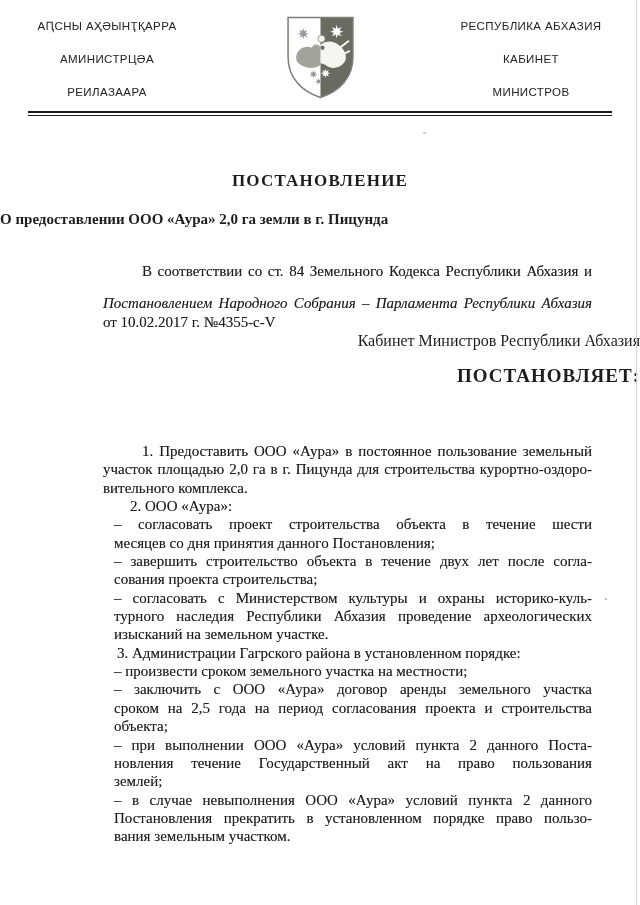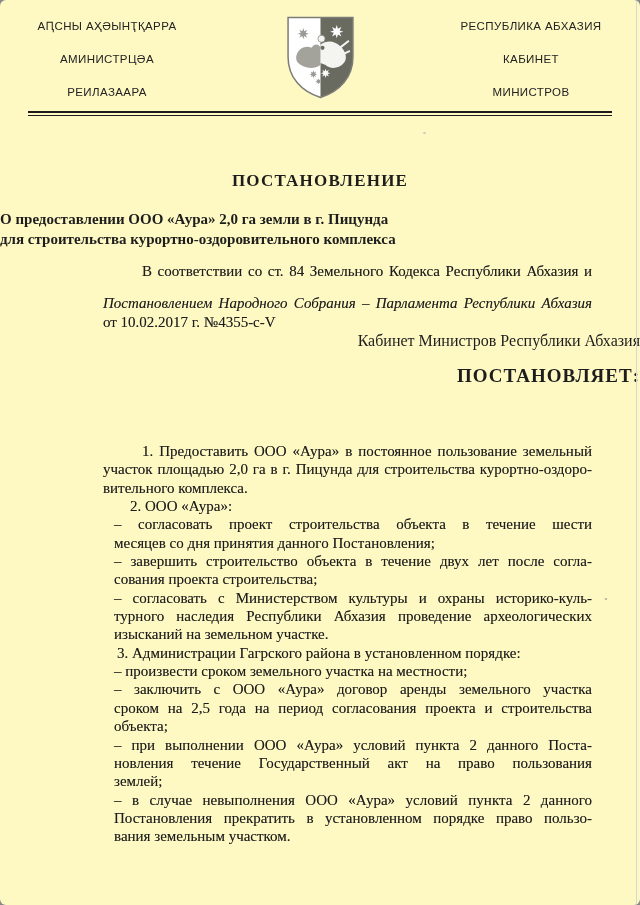--- a/index.html
+++ b/index.html
@@ -1,20 +1,20 @@
 <!DOCTYPE html>
 <html><head>
 <meta charset="utf-8">
 <style>
   html,body { margin:0; padding:0; }
   body { background:#888; }
   .page {
     position:relative; width:640px; height:905px; margin:0 auto;
-    background:#fef9c3; overflow:hidden;
-    font-family:"Liberation Serif", serif; color:#1d1d1d;border-radius:6px;
+    background:#ffffff; overflow:hidden;
+    font-family:"Liberation Serif", serif; color:#1d1d1d;
   }
   
   .hdr-block { position:absolute; top:20px; text-align:center;
     font-family:"Liberation Sans", sans-serif; font-size:11.5px;
     letter-spacing:.4px; color:#222; }
   .hdr-left  { left:24px;  width:166px; }
   .hdr-right { left:450px; width:162px; }
   .hdr-line { height:12px; line-height:12px; margin-bottom:21px; }
   .emblem { position:absolute; left:283px; top:14px; width:75px; height:87px; }
   .rule { position:absolute; left:28px; top:111px; width:584px; height:2px;
@@ -91,21 +91,20 @@
     <div class="hdr-line">КАБИНЕТ</div>
     <div class="hdr-line">МИНИСТРОВ</div>
   </div>
 
   <div class="rule"></div>
 
   <div class="title">ПОСТАНОВЛЕНИЕ</div>
 
   <div class="subtitle">
     <div class="sline">О предоставлении ООО «Аура» 2,0 га земли в г. Пицунда</div>
-    <div class="sline">для строительства курортно-оздоровительного комплекса</div>
   </div>
 
   <div class="intro">
     <div class="ln j ind">В соответствии со ст. 84 Земельного Кодекса Республики Абхазия и</div>
     <div class="ln j it">Постановлением Народного Собрания – Парламента Республики Абхазия</div>
     <div class="ln">от 10.02.2017 г. №4355-с-V</div>
   </div>
 
   <div class="h-org">Кабинет Министров Республики Абхазия</div>
   <div class="h-resolve">ПОСТАНОВЛЯЕТ:</div>

